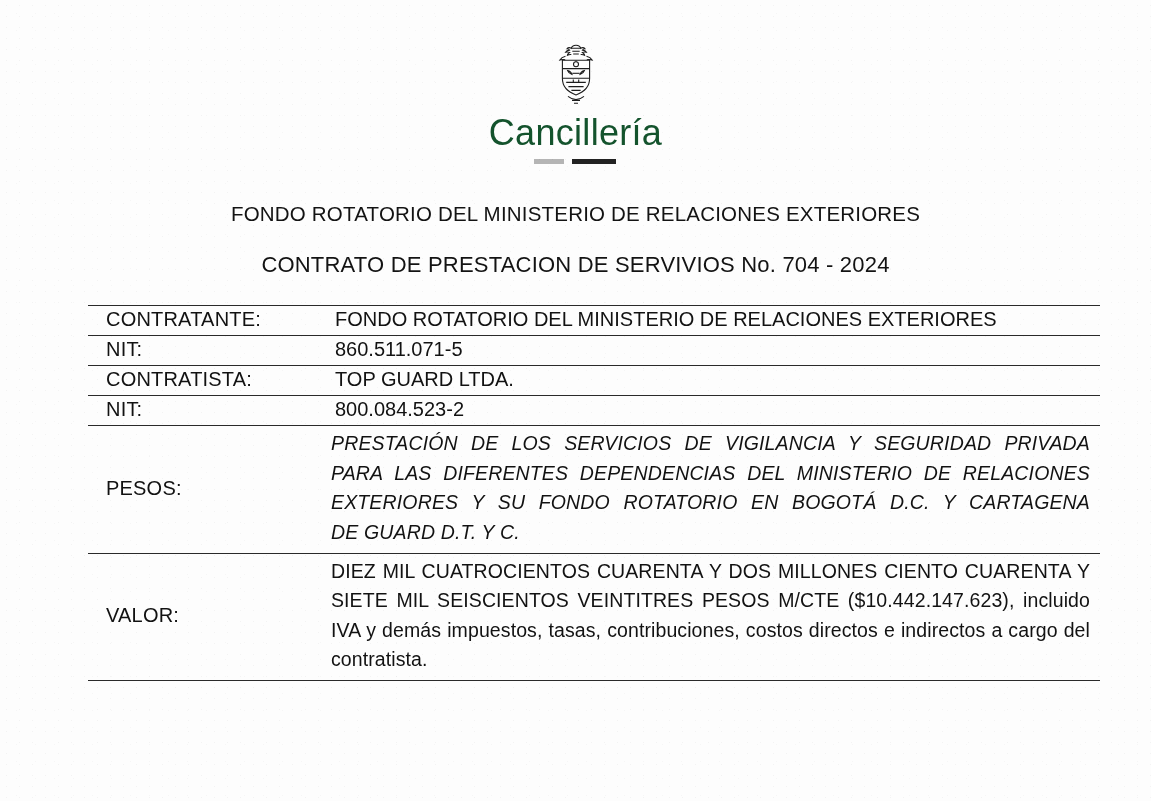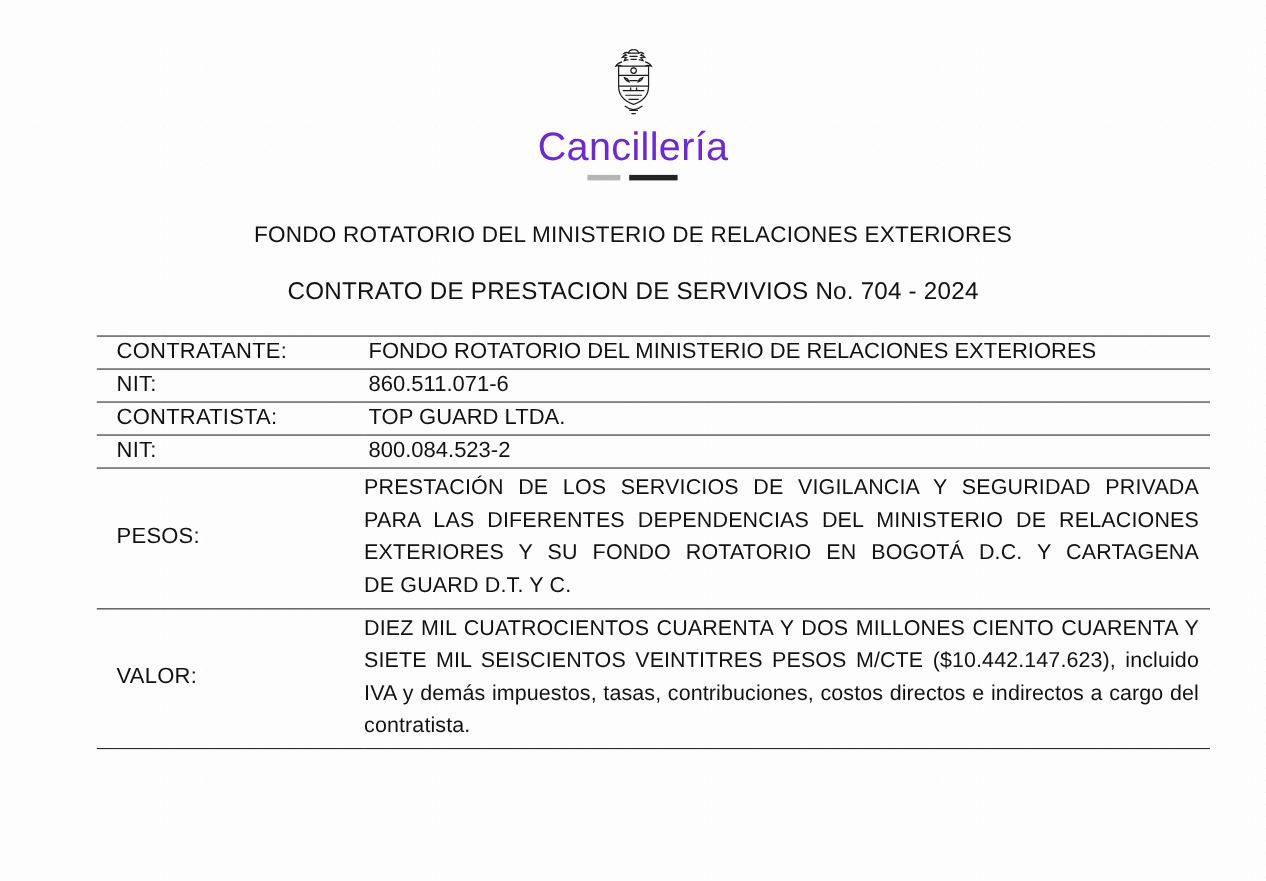--- a/index.html
+++ b/index.html
@@ -43,21 +43,21 @@
     display: block;
     margin: 0 auto;
     width: 54px;
     height: 64px;
   }
   .wordmark {
     margin-top: 6px;
     font-size: 36px;
     letter-spacing: .3px;
     font-weight: 400;
-    color: #6d28d9;
+    color: #14532d;
   }
   .wordmark-sub {
     margin: 3px auto 0;
     width: 96px;
     height: 9px;
     position: relative;
   }
   .wordmark-sub .smear {
     position: absolute;
     left: 6px;
@@ -132,21 +132,21 @@
   .bold { font-weight: 400; }
 
   .blk {
     margin: 0;
     font-size: 19.5px;
     line-height: 1.52;
     text-align: justify;
     text-justify: inter-word;
     letter-spacing: .1px;
   }
-  .blk.upper { letter-spacing: .15px; }
+  .blk.upper { letter-spacing: .15px; font-style: italic; }
   .cell-pad-objeto { padding: 7px 12px 7px 0; }
   .cell-pad-plazo  { padding: 12px 12px 13px 0; }
   .cell-pad-valor  { padding: 9px 12px 8px 0; }
   .blk-line { display: block; }
   .blk-line.j {
     text-align: justify;
     text-align-last: justify;
   }
 </style>
 </head>
@@ -200,21 +200,21 @@
       <tr class="row-short">
         <td class="lbl">CONTRATANTE:</td>
         <td class="val">
           <span class="inner">FONDO ROTATORIO DEL MINISTERIO DE RELACIONES EXTERIORES</span>
         </td>
       </tr>
 
       <tr class="row-short">
         <td class="lbl">NIT:</td>
         <td class="val">
-          <span class="inner">860.511.071-6</span>
+          <span class="inner">860.511.071-5</span>
         </td>
       </tr>
 
       <tr class="row-short">
         <td class="lbl">CONTRATISTA:</td>
         <td class="val">
           <span class="inner">TOP GUARD LTDA.</span>
         </td>
       </tr>
 

